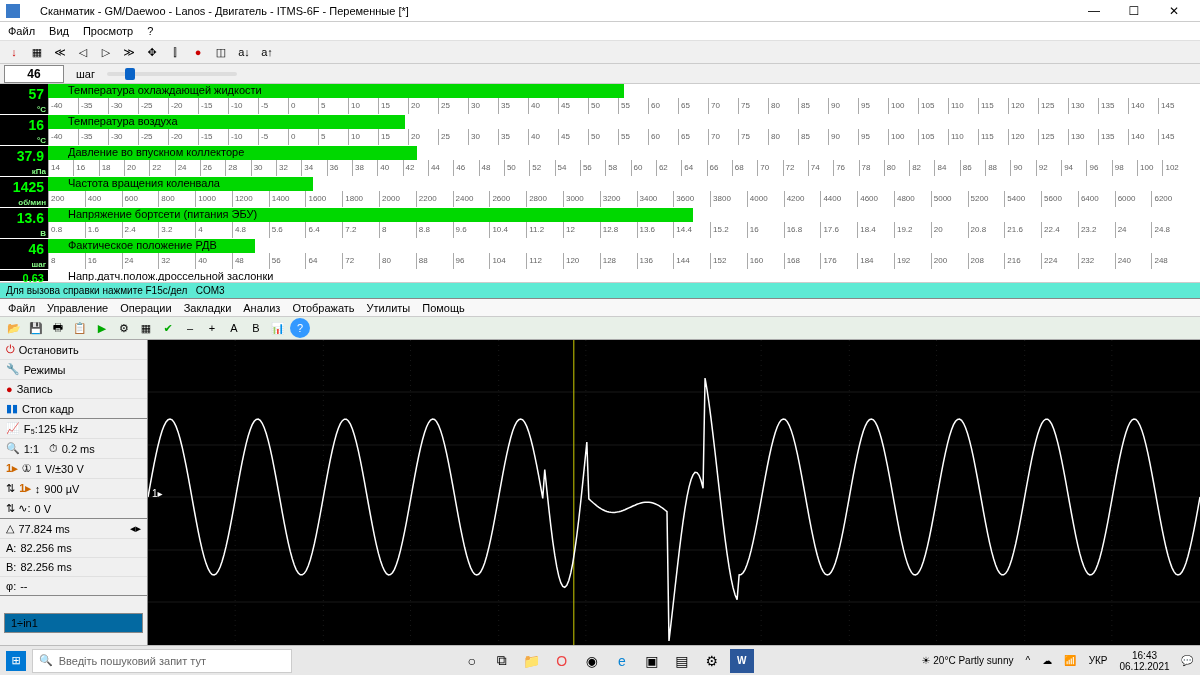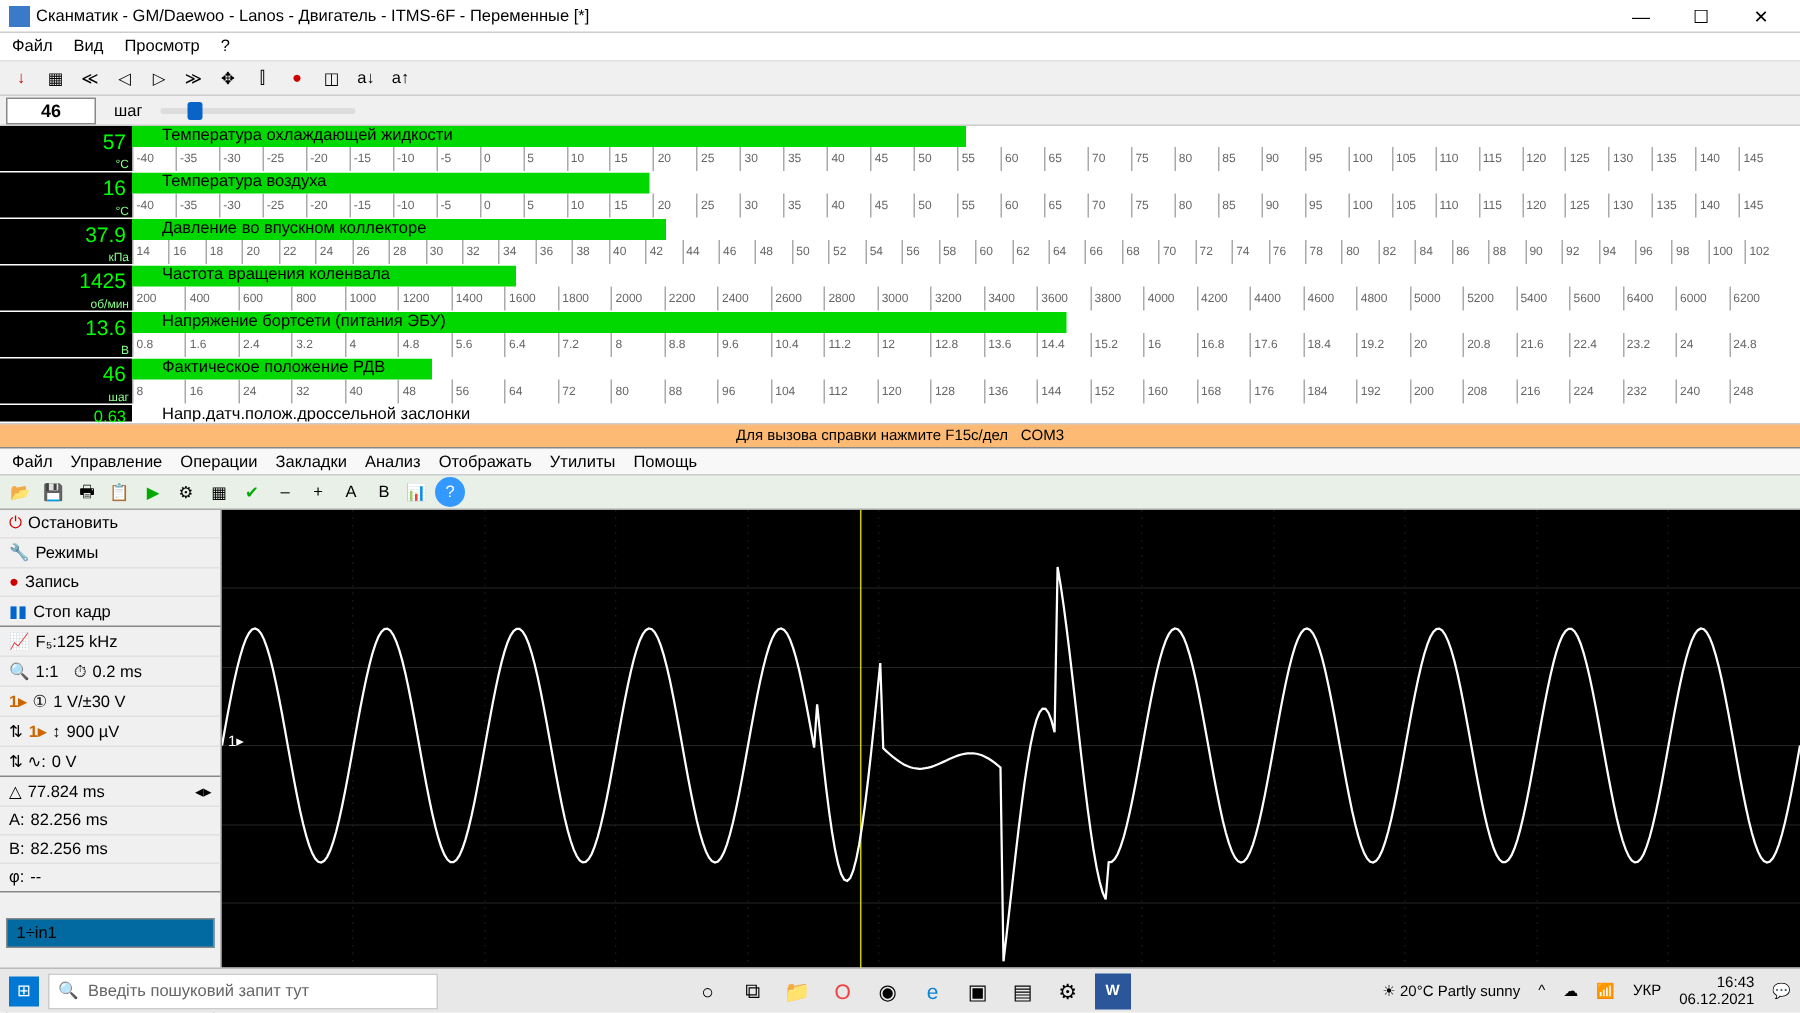--- a/index.html
+++ b/index.html
@@ -1,40 +1,40 @@
 <!DOCTYPE html>
 <html><head>
 <meta charset="utf-8">
 <style>
 * { margin:0; padding:0; box-sizing:border-box; font-family:"Segoe UI",Tahoma,sans-serif; }
 body { background:#fff; width:1200px; height:675px; overflow:hidden; font-size:11px; color:#000; }
-.titlebar { height:22px; display:flex; align-items:center; padding:0 6px; border-bottom:1px solid #ccc; }
+.titlebar { height:22px; display:flex; align-items:center; padding:0 6px; border-bottom:1px solid #ccc;gap:16px; }
 .titlebar .icon { width:14px; height:14px; margin-right:4px; background:#3a7ac8; }
 .titlebar .title { flex:1; font-size:11px; }
 .titlebar .winbtns { display:flex; gap:0; }
 .titlebar .winbtn { width:40px; height:20px; display:flex; align-items:center; justify-content:center; font-size:12px; }
 .menubar { height:18px; display:flex; align-items:center; gap:14px; padding:0 8px; font-size:11px; }
 .toolbar1 { height:24px; background:#f0f0f0; border-top:1px solid #e0e0e0; border-bottom:1px solid #ccc; display:flex; align-items:center; gap:3px; padding:0 4px; }
 .tbtn { width:20px; height:20px; display:flex; align-items:center; justify-content:center; font-size:11px; border:1px solid transparent; }
 .red { color:#c00; font-weight:bold; }
 .paramrow { height:20px; display:flex; align-items:center; padding:2px 4px; background:#f0f0f0; border-bottom:1px solid #ccc; gap:12px;}
 .combo { width:230px; height:18px; border:1px solid #888; background:#fff; display:flex; align-items:center; padding:0 4px; font-size:11px; justify-content:space-between;}
 .stepval { width:60px; border:1px solid #888; background:#fff; text-align:center; padding:1px 0; font-size:12px; font-weight:bold;}
 .slider { width:130px; height:4px; background:#ddd; position:relative; border-radius:2px;}
 .slider .thumb { position:absolute; left:18px; top:-4px; width:10px; height:12px; background:#0a64c8; border-radius:2px;}
 .datarow { display:flex; height:31px; border-bottom:1px solid #fff;}
-.datarow .valcell { width:88px; background:#000; color:#0f0; text-align:right; padding:2px 4px 0 0; font-size:14px; font-weight:normal; position:relative;}
+.datarow .valcell { width:48px; background:#000; color:#0f0; text-align:right; padding:2px 4px 0 0; font-size:14px; font-weight:bold; position:relative;}
 .datarow .valcell .unit{ position:absolute; bottom:0; right:2px; font-size:8px; color:#8f8;}
 .datarow .trackcell { flex:1; position:relative; background:#fff; overflow:hidden;}
 .greenbar { position:absolute; top:0; left:0; height:14px; background:#00d800; }
 .rowlabel { position:absolute; top:0; left:0; font-size:11px; color:#000; padding:0 20px; white-space:nowrap; z-index:2;}
 .ticks { position:absolute; top:14px; left:0; right:12px; height:17px; font-size:8px; color:#666; display:flex; }
 .tick { flex:1; border-left:1px solid #aaa; position:relative;}
 .tick span { position:absolute; left:2px; top:3px; }
-.statusbar1 { height:16px; background:#fdba74; border-top:1px solid #ccc; display:flex; justify-content:center; padding:0 6px; font-size:10px; align-items:center;}
+.statusbar1 { height:16px; background:#5eead4; border-top:1px solid #ccc; display:flex; justify-content:flex-start; padding:0 6px; font-size:10px; align-items:center;}
 
 .osc-menubar { height:18px; background:#f8f8f8; display:flex; align-items:center; gap:12px; padding:0 8px; font-size:11px; border-top:1px solid #888;}
 .osc-toolbar { height:24px; background:#e8f0e8; border-top:1px solid #ccc; border-bottom:1px solid #aaa; display:flex; align-items:center; gap:2px; padding:0 4px;}
 .osc-body { display:flex; height:315px; background:#fff;}
 .osc-side { width:148px; background:#f0f0f0; border-right:1px solid #888; display:flex; flex-direction:column; font-size:11px;}
 .osc-side .item { padding:3px 6px; display:flex; align-items:center; gap:4px; border-bottom:1px solid #e0e0e0;}
 .osc-side .item.last { border-bottom:1px solid #888;}
 .osc-side .readout { background:#fff; border:1px solid #888; margin:2px 4px; padding:2px 4px;}
 .osc-side .big { font-size:18px; font-weight:bold; line-height:1.1;}
 .osc-scope { flex:1; background:#000; position:relative;}
@@ -909,18 +909,18 @@
     <div class="ticon">▤</div>
     <div class="ticon">⚙</div>
     <div class="ticon" style="background:#2b579a;color:#fff;font-size:10px;font-weight:bold">W</div>
   </div>
   <div class="tray">
     <span>☀ <span>20°C  Partly sunny</span></span>
     <span>^</span>
     <span>☁</span>
     <span>📶</span>
     <span>УКР</span>
-    <span style="text-align:right;line-height:1.1">
+    <span style="text-align:center;line-height:1.1">
       <span>16:43</span><br><span>06.12.2021</span>
     </span>
     <span>💬</span>
   </div>
 </div>
 
 </body></html>

